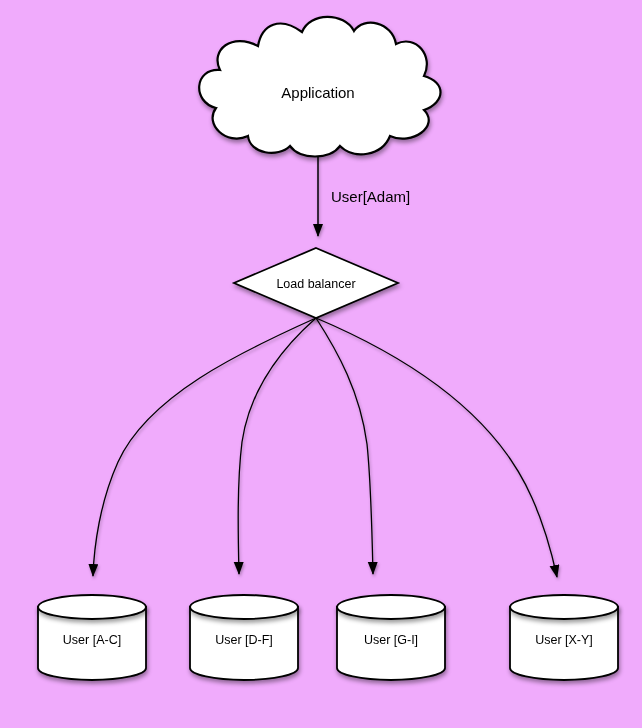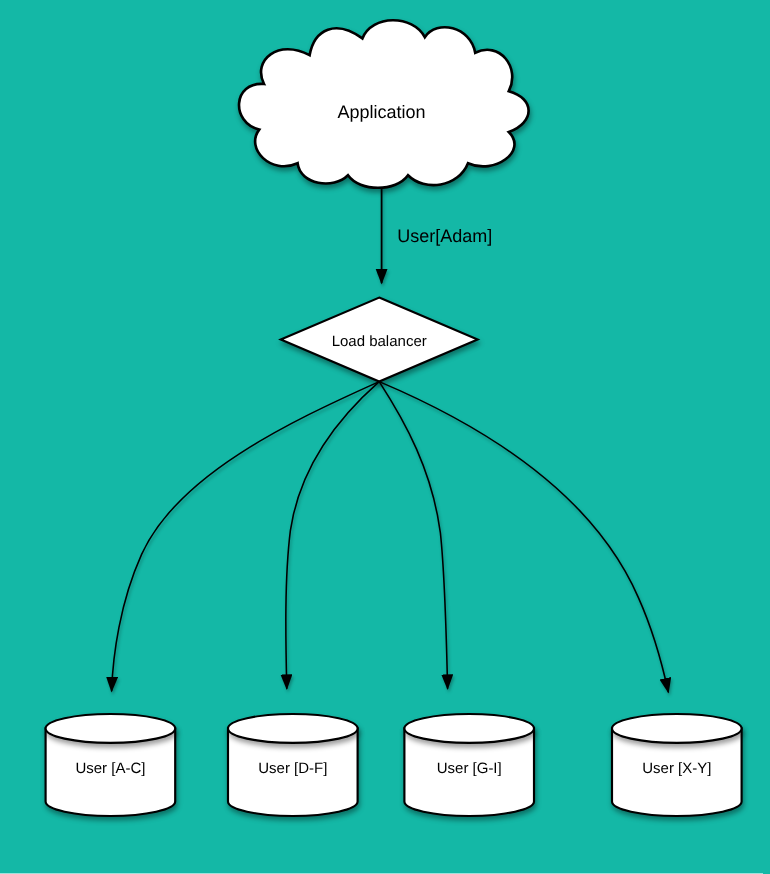--- a/index.html
+++ b/index.html
@@ -5,21 +5,21 @@
   html, body {
     margin: 0;
     padding: 0;
     background: #ffffff;
     font-family: "Liberation Sans", sans-serif;
   }
   .canvas {
     position: relative;
     width: 642px;
     height: 728px;
-    background: #14b8a6;
+    background: #f0abfc;
     overflow: hidden;
   }
   svg { display: block; }
   .shape {
     fill: #ffffff;
     stroke: #000000;
     filter: drop-shadow(1px 3px 2px rgba(0,0,0,0.38));
   }
   .cloud-outline { stroke-width: 2.2; }
   .diamond-outline { stroke-width: 1.8; }

